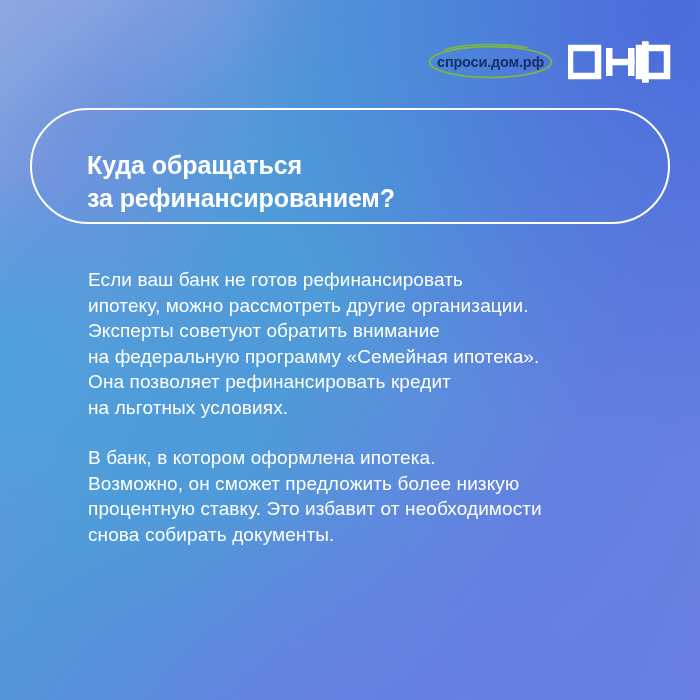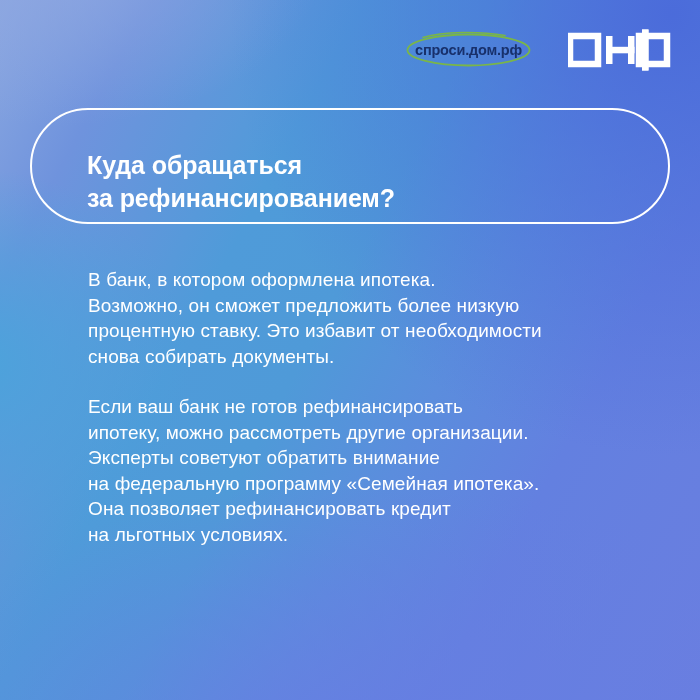--- a/index.html
+++ b/index.html
@@ -52,26 +52,26 @@
   }
   .bg-glow-topleft {
     position: absolute;
     inset: 0;
     background: radial-gradient(ellipse 48% 30% at 8% -6%, rgba(142,166,225,0.85) 0%, rgba(142,166,225,0.3) 50%, rgba(142,166,225,0) 80%);
   }
 
   
   .logo-bar {
     position: absolute;
-    top: 26px;
+    top: 38px;
     right: 28px;
     height: 48px;
     display: flex;
     align-items: center;
-    gap: 36px;
+    gap: 14px;
     z-index: 5;
   }
   .sd-logo {
     position: relative;
     width: 127px;
     height: 44px;
     display: flex;
     align-items: center;
     justify-content: center;
   }
@@ -176,25 +176,25 @@
     </div>
 
   </div>
 
   <div class="title-pill">
     <div class="title-text">Куда обращаться
 за рефинансированием?</div>
   </div>
 
   <div class="body-copy">
-    <p class="para">В банк, в котором оформлена ипотека.
-Возможно, он сможет предложить более низкую
-процентную ставку. Это избавит от необходимости
-снова собирать документы.</p>
     <p class="para">Если ваш банк не готов рефинансировать
 ипотеку, можно рассмотреть другие организации.
 Эксперты советуют обратить внимание
 на федеральную программу «Семейная ипотека».
 Она позволяет рефинансировать кредит
 на льготных условиях.</p>
+    <p class="para">В банк, в котором оформлена ипотека.
+Возможно, он сможет предложить более низкую
+процентную ставку. Это избавит от необходимости
+снова собирать документы.</p>
   </div>
 
 </div>
 
 </body></html>

